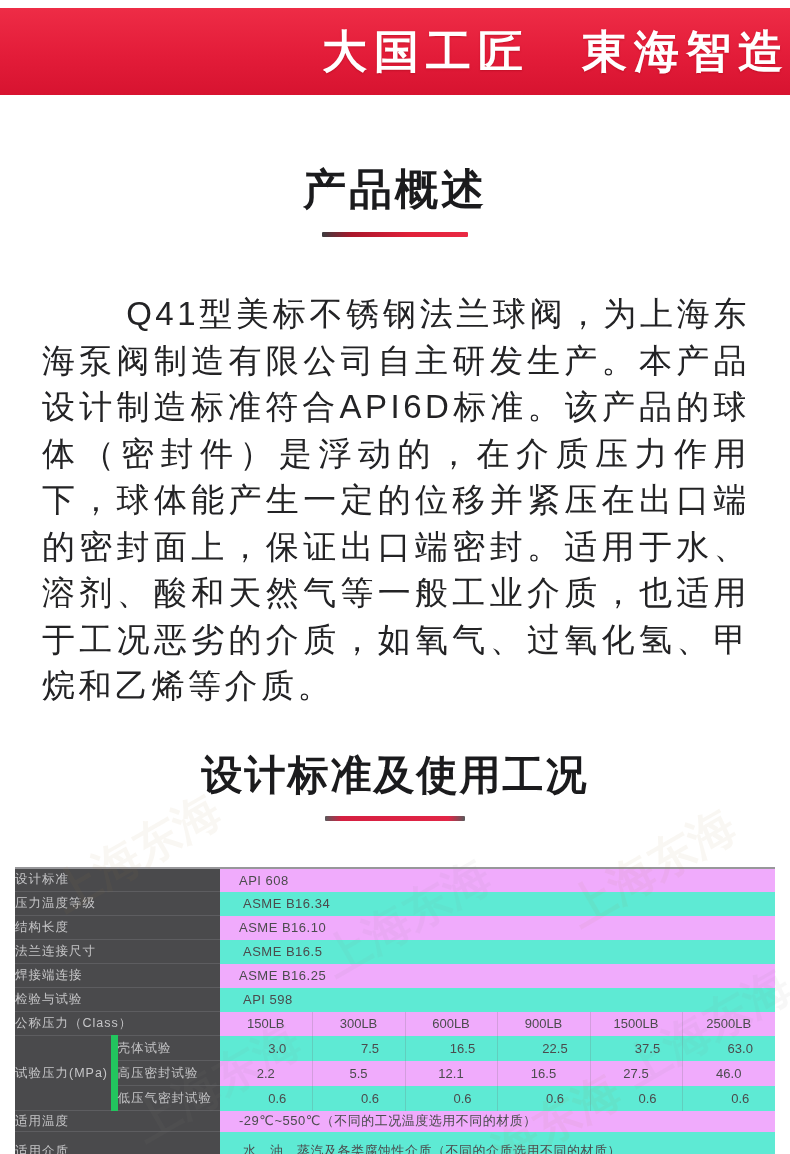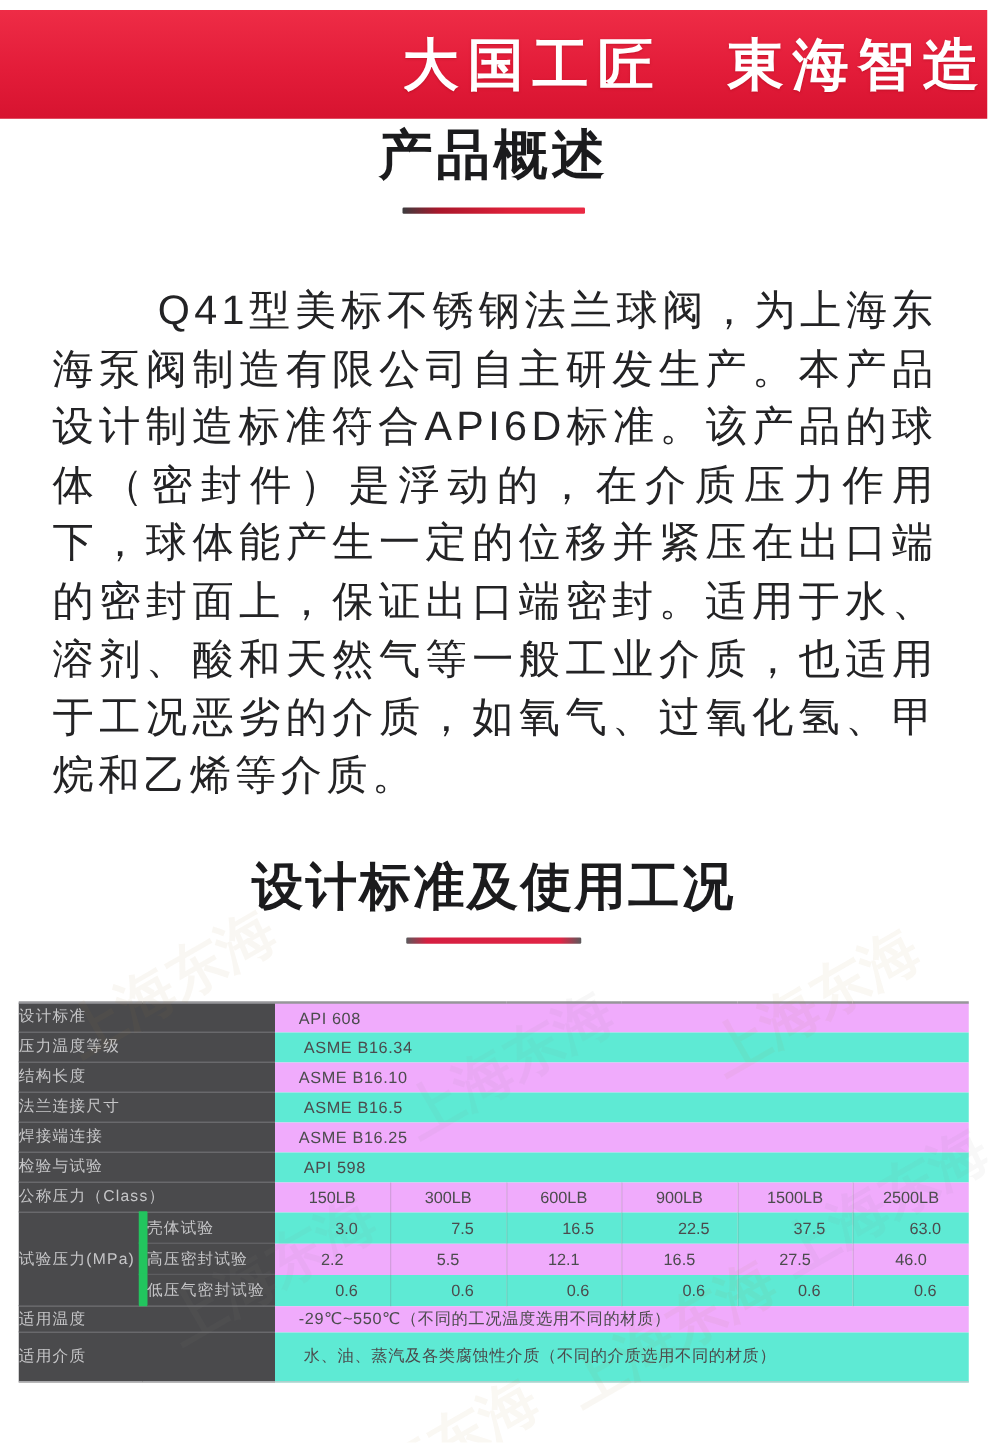--- a/index.html
+++ b/index.html
@@ -12,21 +12,21 @@
     margin-top:8px;height:87px;
     background:linear-gradient(180deg,#ee2c46 0%,#e31c39 55%,#d71330 100%);
     display:flex;align-items:center;justify-content:flex-end;
   }
   .banner-title{
     color:#ffffff;font-size:45px;font-weight:bold;letter-spacing:7px;
     text-shadow:0 1px 2px rgba(140,0,15,.35);white-space:pre;
   }
   
   .sec-title{text-align:center;font-weight:bold;color:#1b1b1d;margin:0;}
-  .t-overview{font-size:43px;letter-spacing:3px;}
+  .t-overview{margin-top:66px;font-size:43px;letter-spacing:3px;}
   .t-design{margin-top:38px;font-size:41px;letter-spacing:2px;}
   .underline{height:5px;margin:13px auto 0;border-radius:1px;}
   .ul-1{width:146px;background:linear-gradient(90deg,#3c3c3e 0%,#a9172b 20%,#e02039 60%,#ea2a44 100%);}
   .ul-2{width:140px;background:linear-gradient(90deg,#5a5a5c 0%,#d51f41 12%,#e22546 88%,#5a5a5c 100%);}
   
   .para{
     margin:54px 40px 0 42px;font-size:33px;line-height:46.5px;color:#232325;
     text-align:justify;text-indent:2.55em;letter-spacing:3.5px;
   }
   

